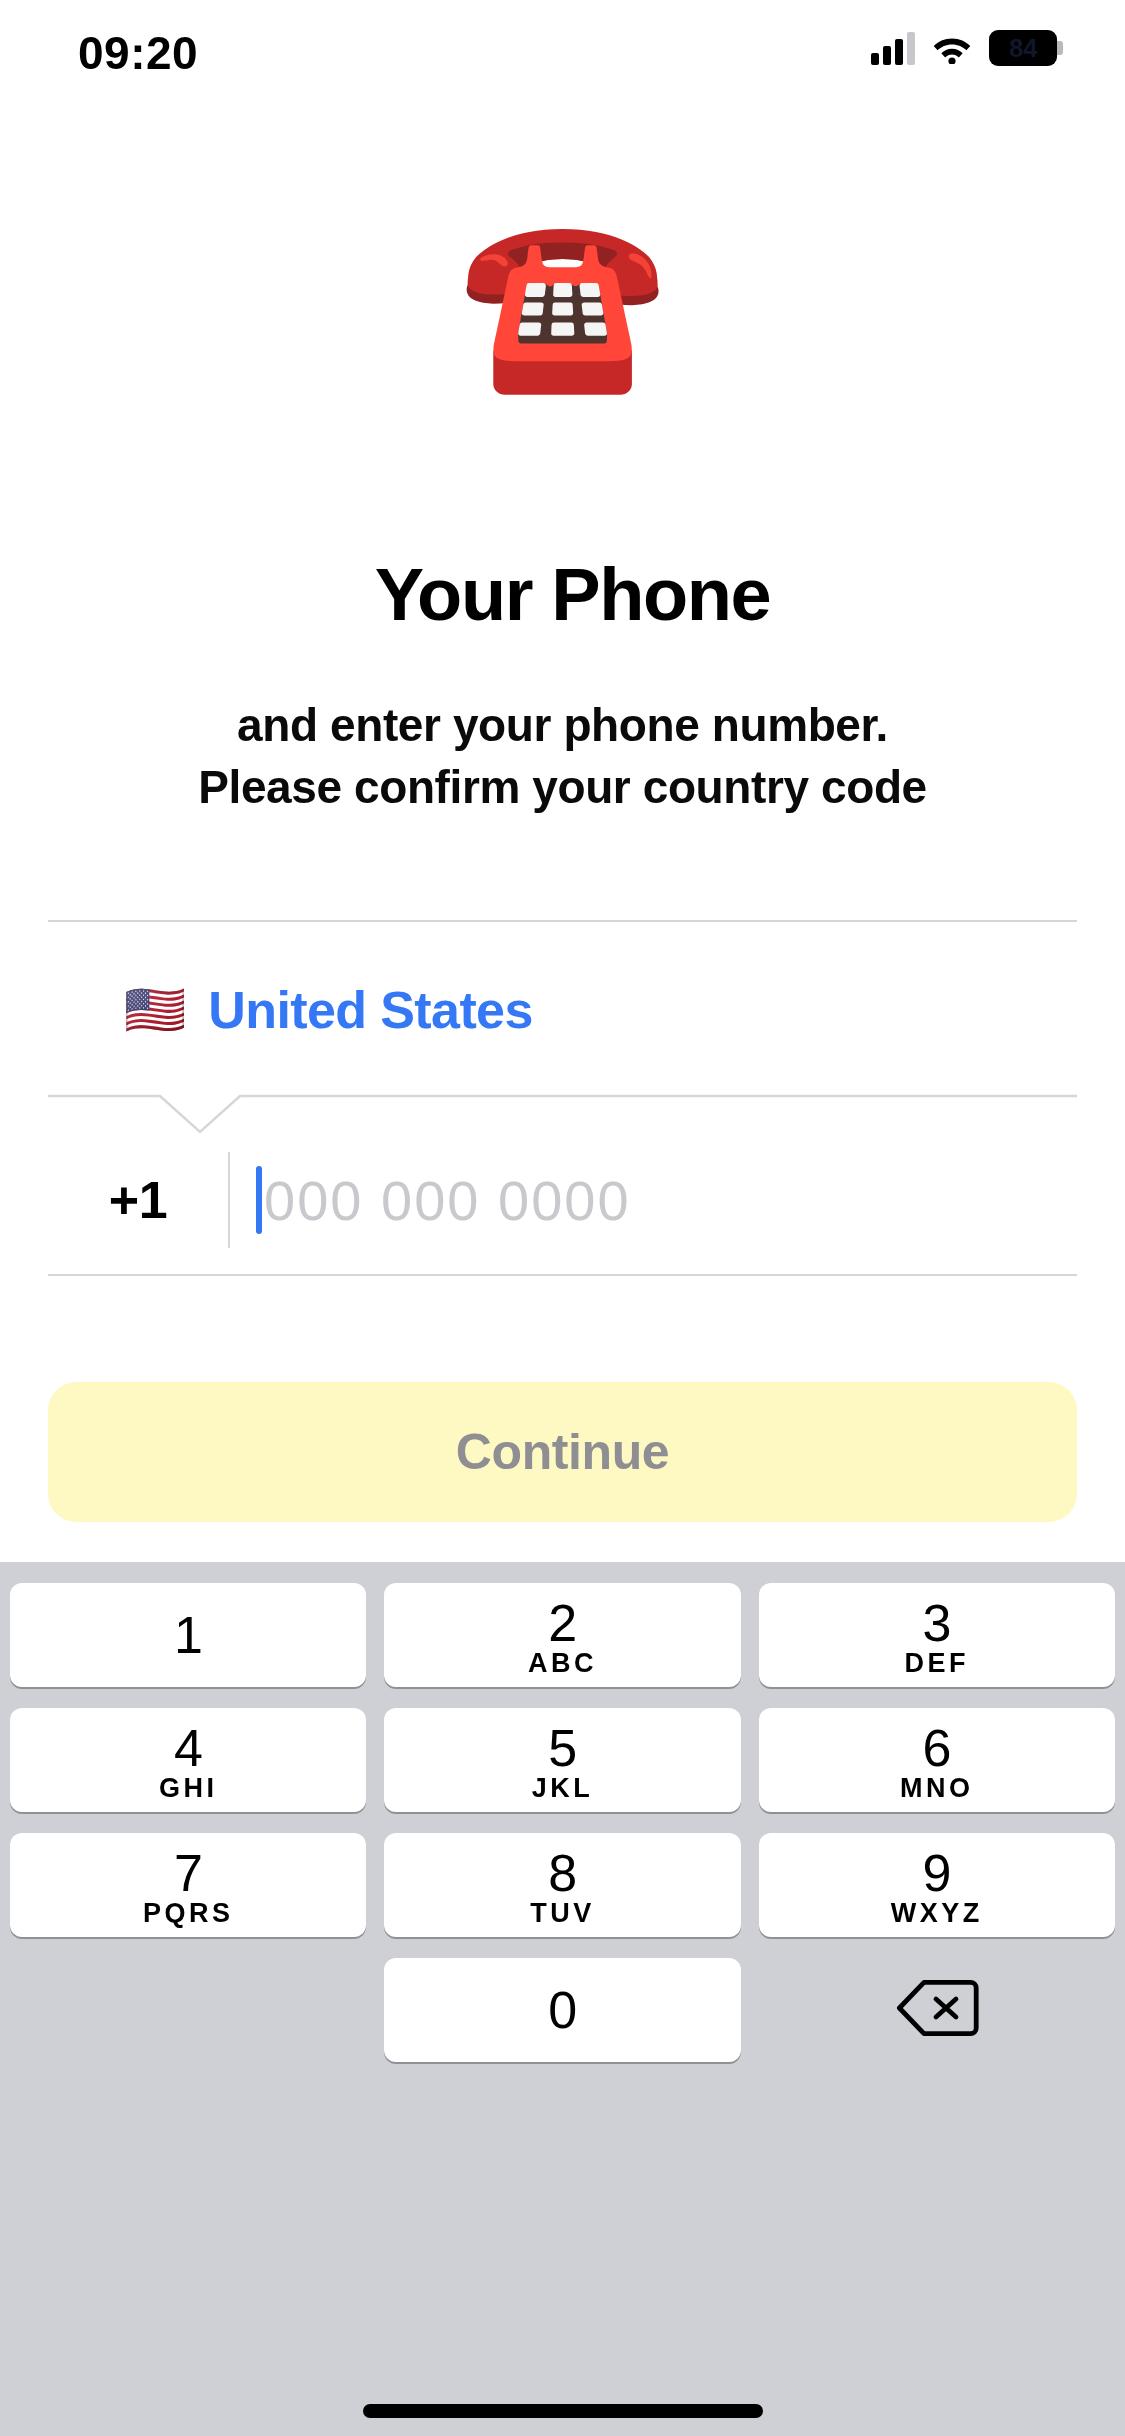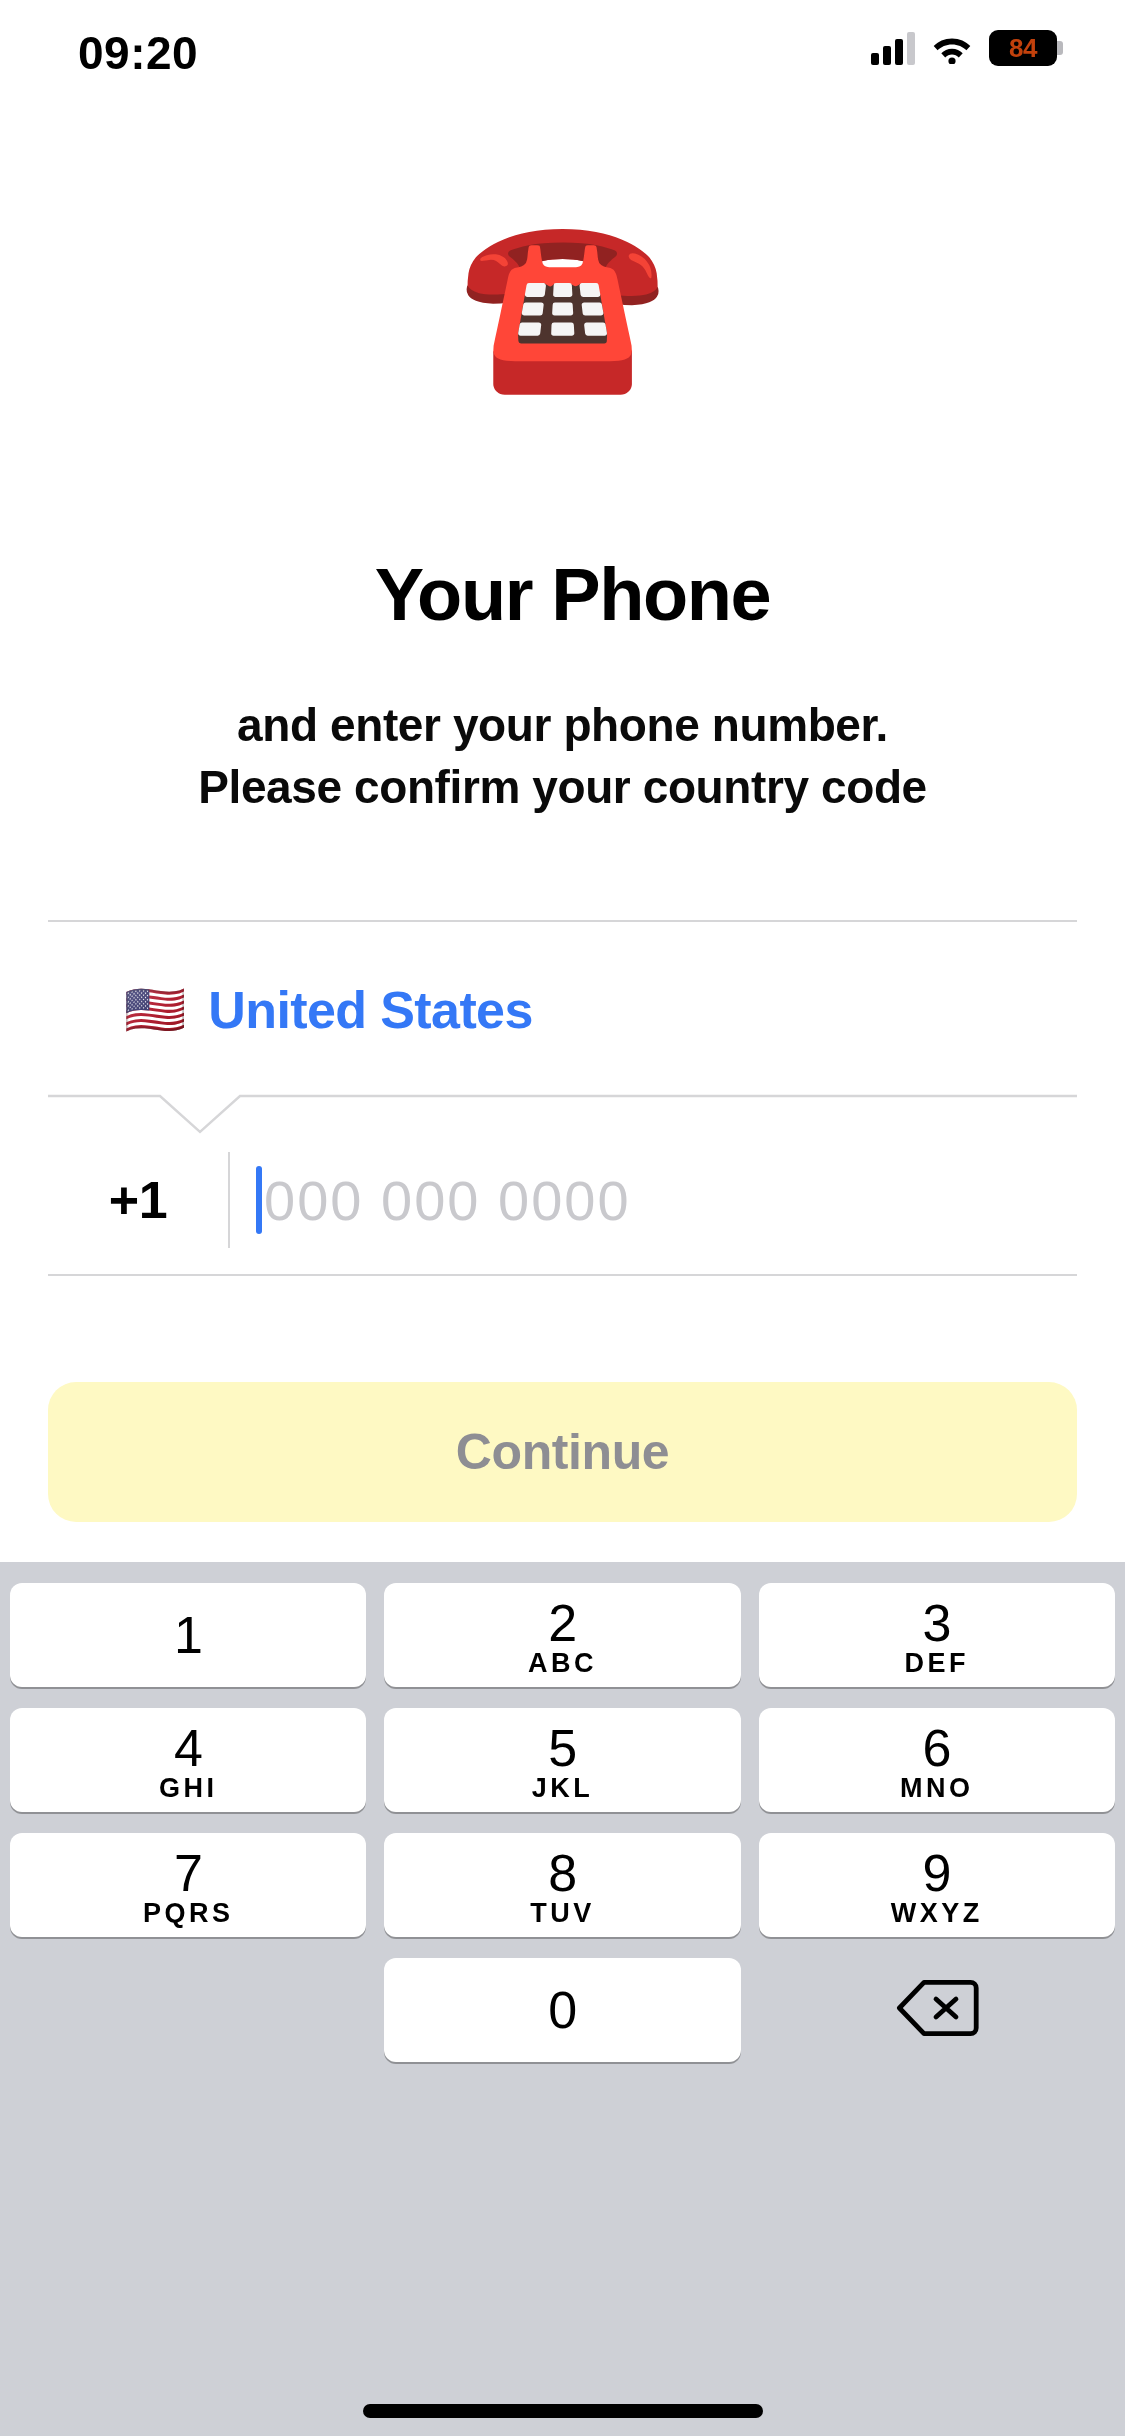--- a/index.html
+++ b/index.html
@@ -31,21 +31,21 @@
     position:absolute; left:0; top:0; width:68px; height:36px;
     background:#000; border-radius:9px;
   }
   .batt-cap {
     position:absolute; right:0; top:11px; width:6px; height:14px;
     background:#b9b9bd; border-radius:0 3px 3px 0;
   }
   .batt-num {
     position:absolute; left:0; top:0; width:68px; height:36px;
     display:flex; align-items:center; justify-content:center;
-    color:#c2410c; font-size:26px; font-weight:700; letter-spacing:-0.5px;
+    color:#0f172a; font-size:26px; font-weight:700; letter-spacing:-0.5px;
   }
 
   
   .hero-emoji {
     position:absolute; top:218px; left:0; width:1125px;
     text-align:center; font-size:168px; line-height:168px;
     font-family:"DejaVu Sans", sans-serif;
   }
   .title {
     position:absolute; top:552px; left:0; width:1125px;

